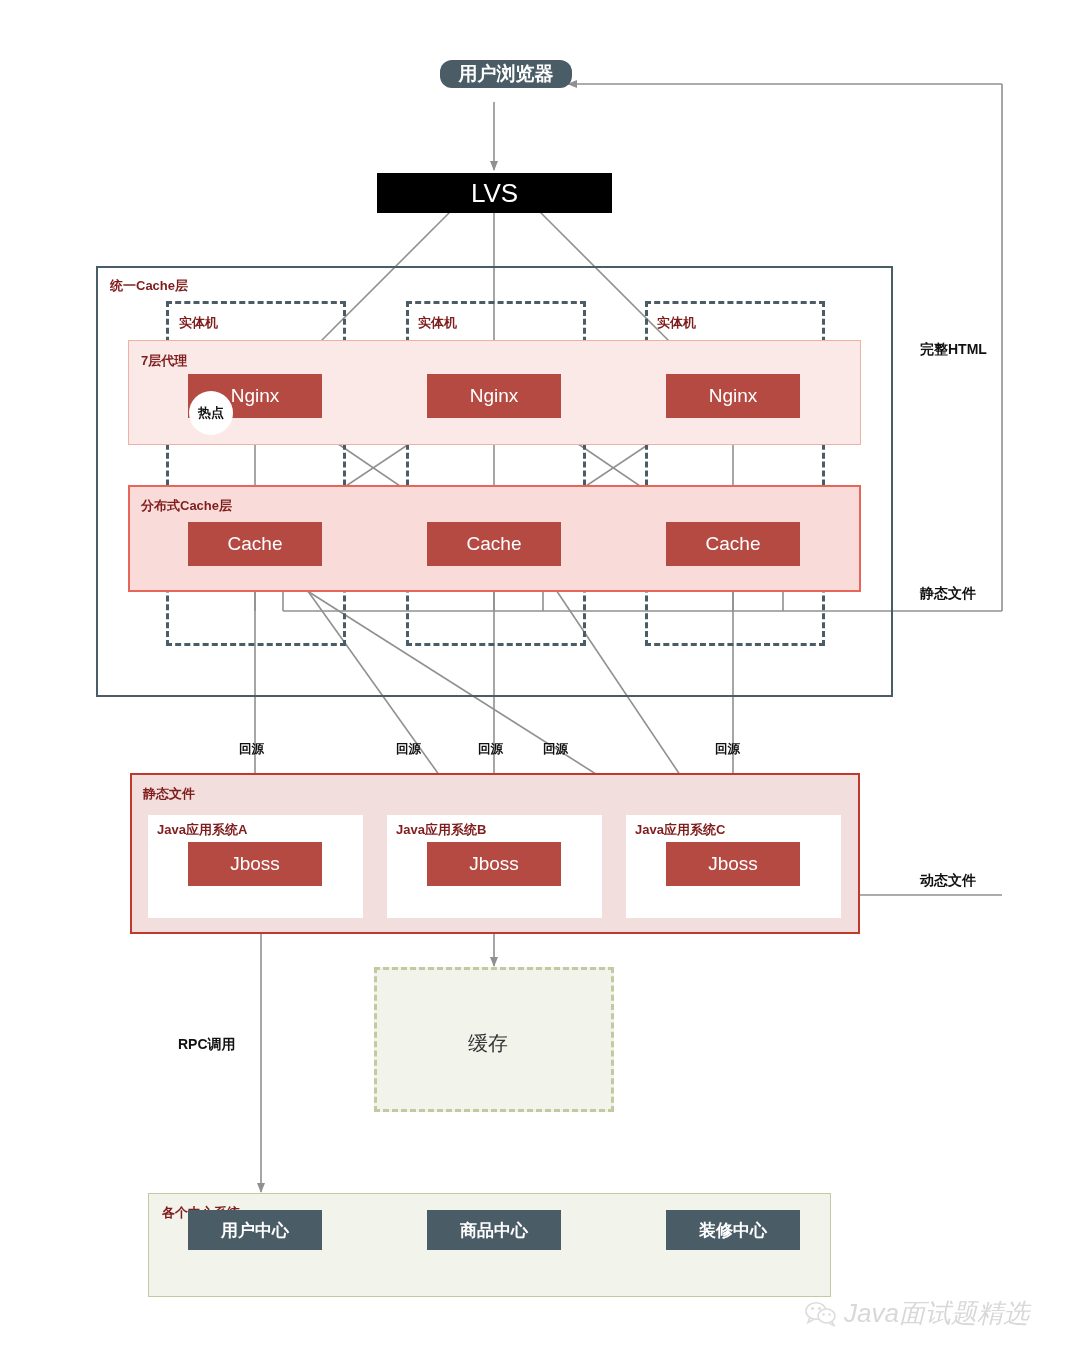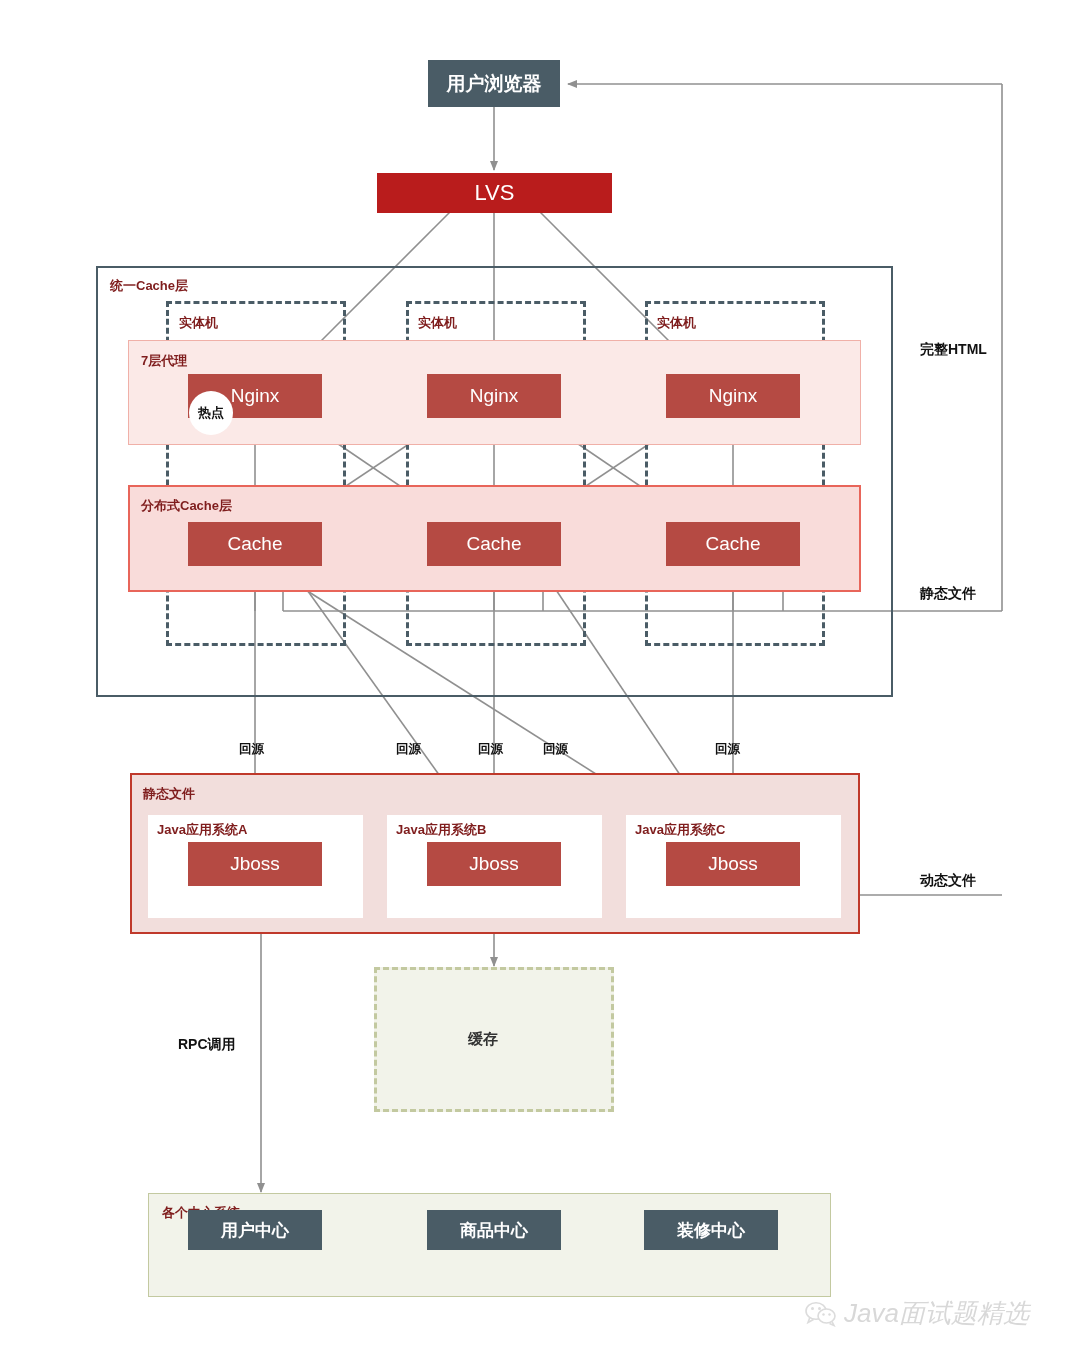--- a/index.html
+++ b/index.html
@@ -29,23 +29,23 @@
     text-align:center;
   }
   
   .node-slate{
     background:#4a5c66;
     color:#ffffff;
     font-size:19px;
     font-weight:bold;
   }
   .node-teal{
-    background:#b91c1c;
-    color:#ffffff;
-    font-size:22px;
+    background:#000000;
+    color:#ffffff;
+    font-size:26px;
     font-weight:normal;
   }
   .node-red{
     background:#b54a43;
     color:#ffffff;
     font-size:19px;
     font-weight:normal;
   }
   .node-center{
     background:#4a5c66;
@@ -119,22 +119,22 @@
     display:flex;
     align-items:center;
     justify-content:center;
     font-size:13px;
     font-weight:bold;
     color:#111;
     z-index:6;
   }
   .cache-word{
     position:absolute;
-    font-size:15px;
-    font-weight:bold;
+    font-size:20px;
+    font-weight:normal;
     color:#333;
     white-space:nowrap;
   }
   
   .watermark{
     position:absolute;
     display:flex;
     align-items:center;
     gap:7px;
     color:#d8d8d8;
@@ -236,41 +236,41 @@
 
   <div class="cont cont-app" style="left:626px;top:815px;width:215px;height:103px;"></div>
   <div class="cont-label" style="left:635px;top:821px;">Java应用系统C</div>
 
   <div class="cont cont-cache-dashed" style="left:374px;top:967px;width:240px;height:145px;"></div>
   <div class="cache-word" style="left:468px;top:1030px;">缓存</div>
 
   <div class="cont cont-centers" style="left:148px;top:1193px;width:683px;height:104px;"></div>
   <div class="cont-label" style="left:162px;top:1204px;">各个中心系统</div>
 
-  <div class="box node-slate" style="left:428px;top:60px;width:132px;height:47px;">用户浏览器</div>
+  <div class="box node-slate" style="left:440px;top:60px;width:132px;height:28px;border-radius:12px;">用户浏览器</div>
 
   <div class="box node-teal" style="left:377px;top:173px;width:235px;height:40px;">LVS</div>
 
   <div class="box node-red" style="left:188px;top:374px;width:134px;height:44px;">Nginx</div>
   <div class="box node-red" style="left:427px;top:374px;width:134px;height:44px;">Nginx</div>
   <div class="box node-red" style="left:666px;top:374px;width:134px;height:44px;">Nginx</div>
 
   <div class="hotspot" style="left:189px;top:391px;">热点</div>
 
   <div class="box node-red" style="left:188px;top:522px;width:134px;height:44px;">Cache</div>
   <div class="box node-red" style="left:427px;top:522px;width:134px;height:44px;">Cache</div>
   <div class="box node-red" style="left:666px;top:522px;width:134px;height:44px;">Cache</div>
 
   <div class="box node-red" style="left:188px;top:842px;width:134px;height:44px;">Jboss</div>
   <div class="box node-red" style="left:427px;top:842px;width:134px;height:44px;">Jboss</div>
   <div class="box node-red" style="left:666px;top:842px;width:134px;height:44px;">Jboss</div>
 
   <div class="box node-center" style="left:188px;top:1210px;width:134px;height:40px;">用户中心</div>
   <div class="box node-center" style="left:427px;top:1210px;width:134px;height:40px;">商品中心</div>
-  <div class="box node-center" style="left:644px;top:1210px;width:134px;height:40px;">装修中心</div>
+  <div class="box node-center" style="left:666px;top:1210px;width:134px;height:40px;">装修中心</div>
 
   <div class="edge-label-lg" style="left:920px;top:305px;margin-top:36px;">完整HTML</div>
 
   <div class="edge-label-lg" style="left:920px;top:585px;">静态文件</div>
 
   <div class="edge-label-lg" style="left:920px;top:872px;">动态文件</div>
 
   <div class="edge-label" style="left:239px;top:741px;">回源</div>
   <div class="edge-label" style="left:396px;top:741px;">回源</div>
   <div class="edge-label" style="left:478px;top:741px;">回源</div>

